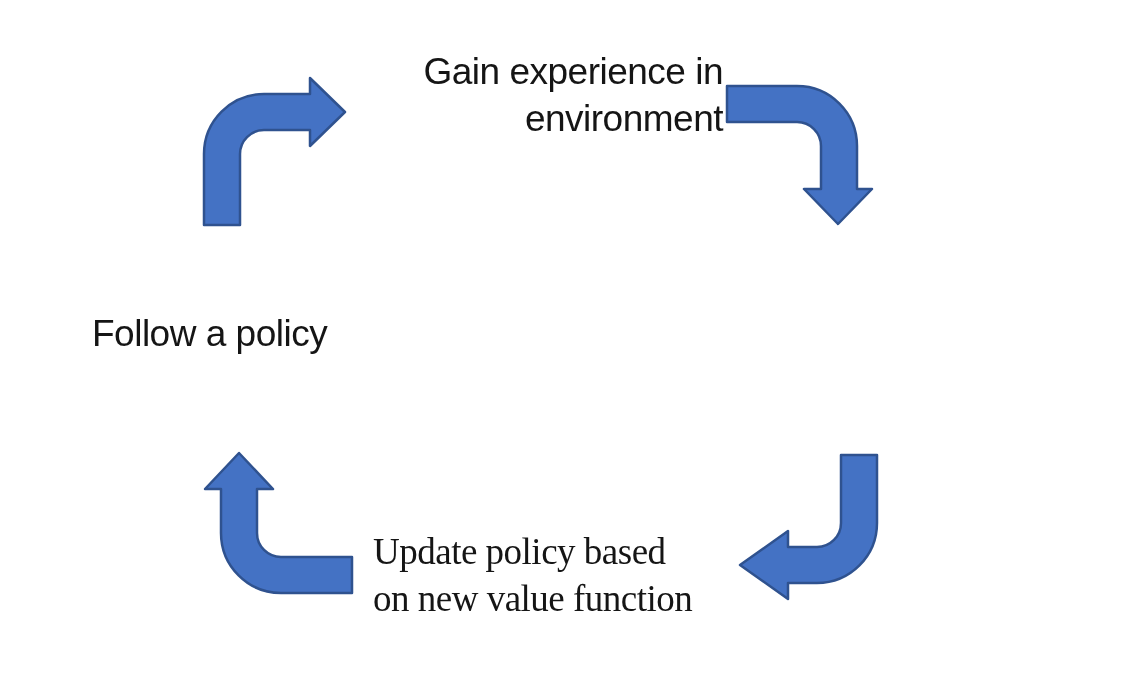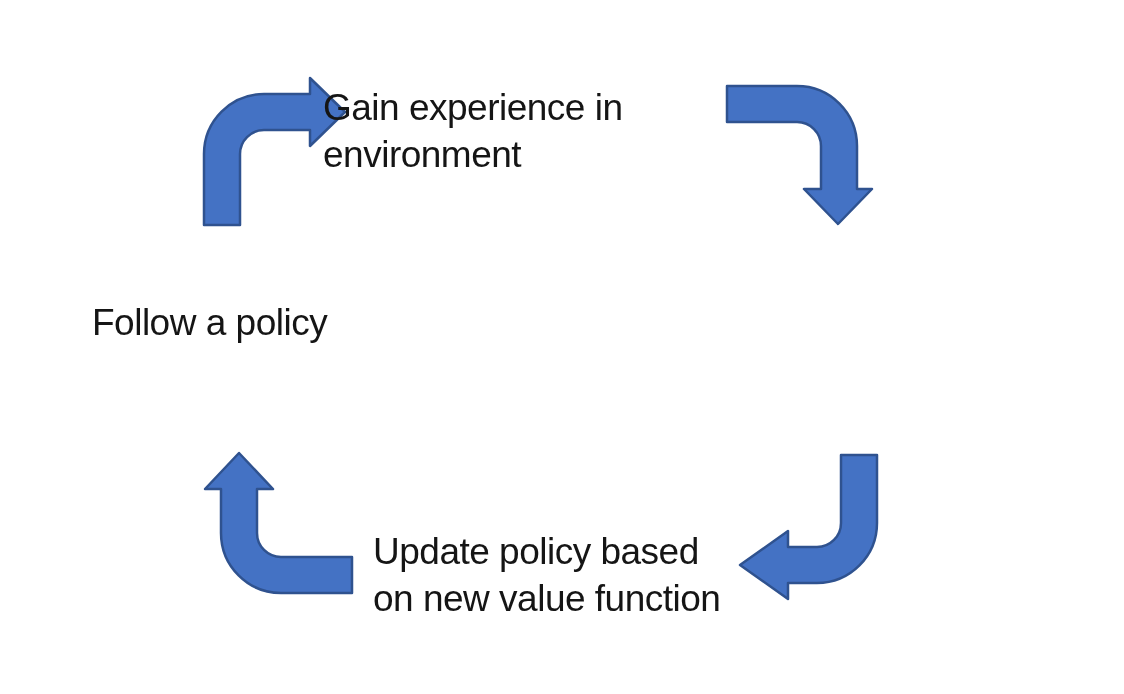--- a/index.html
+++ b/index.html
@@ -29,37 +29,37 @@
     stroke-linejoin: round;
   }
   .label {
     position: absolute;
     color: var(--text-color, #151515);
     font-size: 37px;
     line-height: 47px;
     letter-spacing: -0.5px;
     white-space: pre-line;
   }
-  .label.center { text-align: left; margin-top: 36px; }
+  .label.center { text-align: right; }
   .label.left { text-align: left; }
 </style>
 </head>
 <body>
 
 <div class="canvas">
 
   <svg class="arrow-layer" viewBox="0 0 1124 694" xmlns="http://www.w3.org/2000/svg">
     <path class="arrow-shape" d="M 204 225 L 204 154 A 60 60 0 0 1 264 94 L 310 94 L 310 78 L 345 112 L 310 146 L 310 130 L 264 130 A 24 24 0 0 0 240 154 L 240 225 Z" aria-label="up-then-right"></path>
     <path class="arrow-shape" d="M 727 86 L 797 86 A 60 60 0 0 1 857 146 L 857 189 L 872 189 L 838 224 L 804 189 L 821 189 L 821 146 A 24 24 0 0 0 797 122 L 727 122 Z" aria-label="right-then-down"></path>
     <path class="arrow-shape" d="M 877 455 L 877 523 A 60 60 0 0 1 817 583 L 788 583 L 788 599 L 740 565 L 788 531 L 788 547 L 817 547 A 24 24 0 0 0 841 523 L 841 455 Z" aria-label="down-then-left"></path>
     <path class="arrow-shape" d="M 352 593 L 281 593 A 60 60 0 0 1 221 533 L 221 489 L 205 489 L 239 453 L 273 489 L 257 489 L 257 533 A 24 24 0 0 0 281 557 L 352 557 Z" aria-label="left-then-up"></path>
   </svg>
 
   <div class="label center" style="left: 323px; top: 48px; width: 400px;">Gain experience in
 environment</div>
 
 
-  <div class="label left" style="left: 373px; top: 528px;">Update policy based
+  <div class="label left" style="left: 373px; top: 528px; font-family: Liberation Serif, serif;">Update policy based
 on new value function</div>
 
-  <div class="label left" style="left: 92px; top: 299px;">Follow a policy</div>
+  <div class="label left" style="left: 92px; top: 310px;">Follow a policy</div>
 
 </div>
 
 </body></html>

